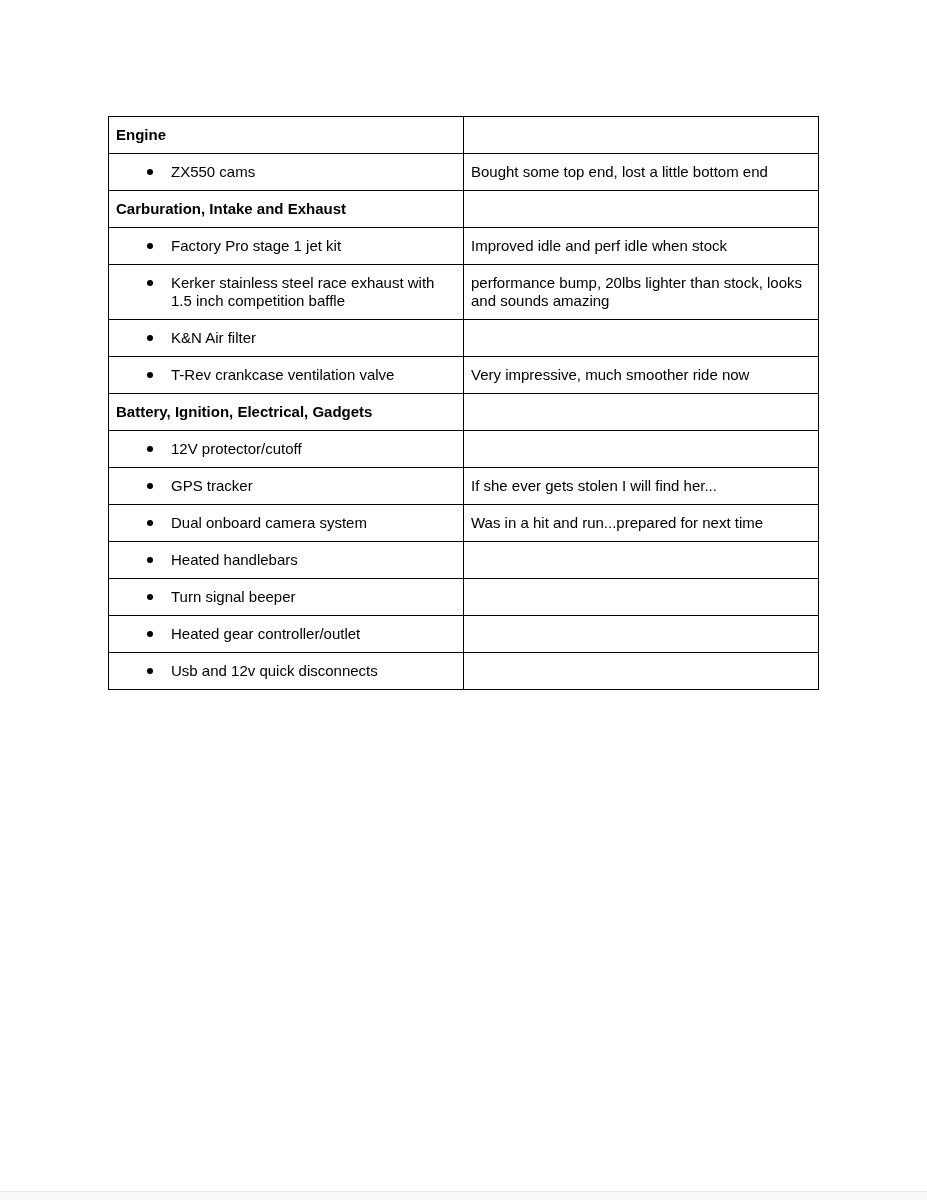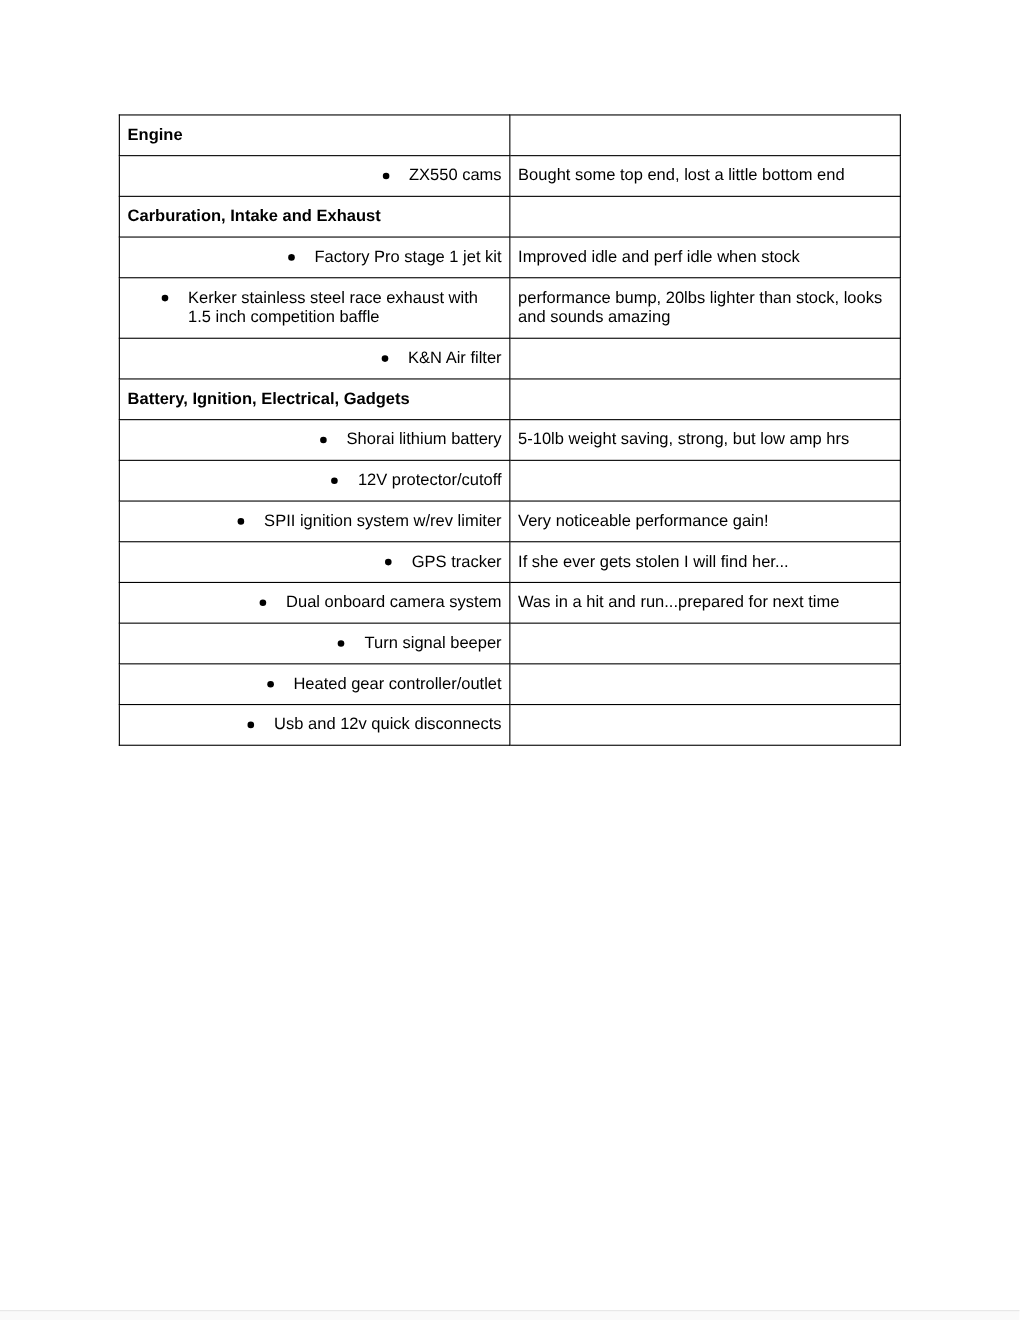--- a/index.html
+++ b/index.html
@@ -11,41 +11,40 @@
     height: 1200px;
     background: #ffffff;
     font-family: "Liberation Sans", sans-serif;
     color: #000000;
     position: relative;
     overflow: hidden;
   }
   .doc-table {
     position: absolute;
     left: 108px;
-    top: 104px;
+    top: 116px;
     border-collapse: collapse;
     table-layout: fixed;
   }
   .doc-table td {
     border: 1px solid #000000;
     vertical-align: middle;
     padding: 0;
     font-size: 15px;
     line-height: 18px;
     word-wrap: break-word;
   }
   .section-title {
     font-weight: bold;
     padding: 9px 7px;
   }
   .item-row-content {
     display: flex;
     align-items: flex-start;
     padding: 9px 7px 9px 0;
-    justify-content: flex-end;
   }
   .bullet-dot {
     flex: none;
     width: 6px;
     height: 6px;
     border-radius: 50%;
     background: #000000;
     margin: 6px 0 0 38px;
   }
   .item-text {
@@ -130,79 +129,79 @@
               <span class="bullet-dot"></span>
               <span class="item-text">K&amp;N Air filter</span>
             </div>
           </td>
           <td>
             <div class="note-text"></div>
           </td>
         </tr>
         <tr>
           <td>
+            <div class="item-row-content">
+              <span class="bullet-dot"></span>
+              <span class="item-text">T-Rev crankcase ventilation valve</span>
+            </div>
+          </td>
+          <td>
+            <div class="note-text">Very impressive, much smoother ride now</div>
+          </td>
+        </tr>
+        <tr>
+          <td>
             <div class="section-title">Battery, Ignition, Electrical, Gadgets</div>
           </td>
           <td>
             <div class="note-text"></div>
           </td>
         </tr>
         <tr>
           <td>
             <div class="item-row-content">
               <span class="bullet-dot"></span>
-              <span class="item-text">Shorai lithium battery</span>
-            </div>
-          </td>
-          <td>
-            <div class="note-text">5-10lb weight saving, strong, but low amp hrs</div>
-          </td>
-        </tr>
-        <tr>
-          <td>
-            <div class="item-row-content">
-              <span class="bullet-dot"></span>
               <span class="item-text">12V protector/cutoff</span>
             </div>
           </td>
           <td>
             <div class="note-text"></div>
           </td>
         </tr>
         <tr>
           <td>
             <div class="item-row-content">
               <span class="bullet-dot"></span>
-              <span class="item-text">SPII ignition system w/rev limiter</span>
-            </div>
-          </td>
-          <td>
-            <div class="note-text">Very noticeable performance gain!</div>
-          </td>
-        </tr>
-        <tr>
-          <td>
-            <div class="item-row-content">
-              <span class="bullet-dot"></span>
               <span class="item-text">GPS tracker</span>
             </div>
           </td>
           <td>
             <div class="note-text">If she ever gets stolen I will find her...</div>
           </td>
         </tr>
         <tr>
           <td>
             <div class="item-row-content">
               <span class="bullet-dot"></span>
               <span class="item-text">Dual onboard camera system</span>
             </div>
           </td>
           <td>
             <div class="note-text">Was in a hit and run...prepared for next time</div>
+          </td>
+        </tr>
+        <tr>
+          <td>
+            <div class="item-row-content">
+              <span class="bullet-dot"></span>
+              <span class="item-text">Heated handlebars</span>
+            </div>
+          </td>
+          <td>
+            <div class="note-text"></div>
           </td>
         </tr>
         <tr>
           <td>
             <div class="item-row-content">
               <span class="bullet-dot"></span>
               <span class="item-text">Turn signal beeper</span>
             </div>
           </td>
           <td>

